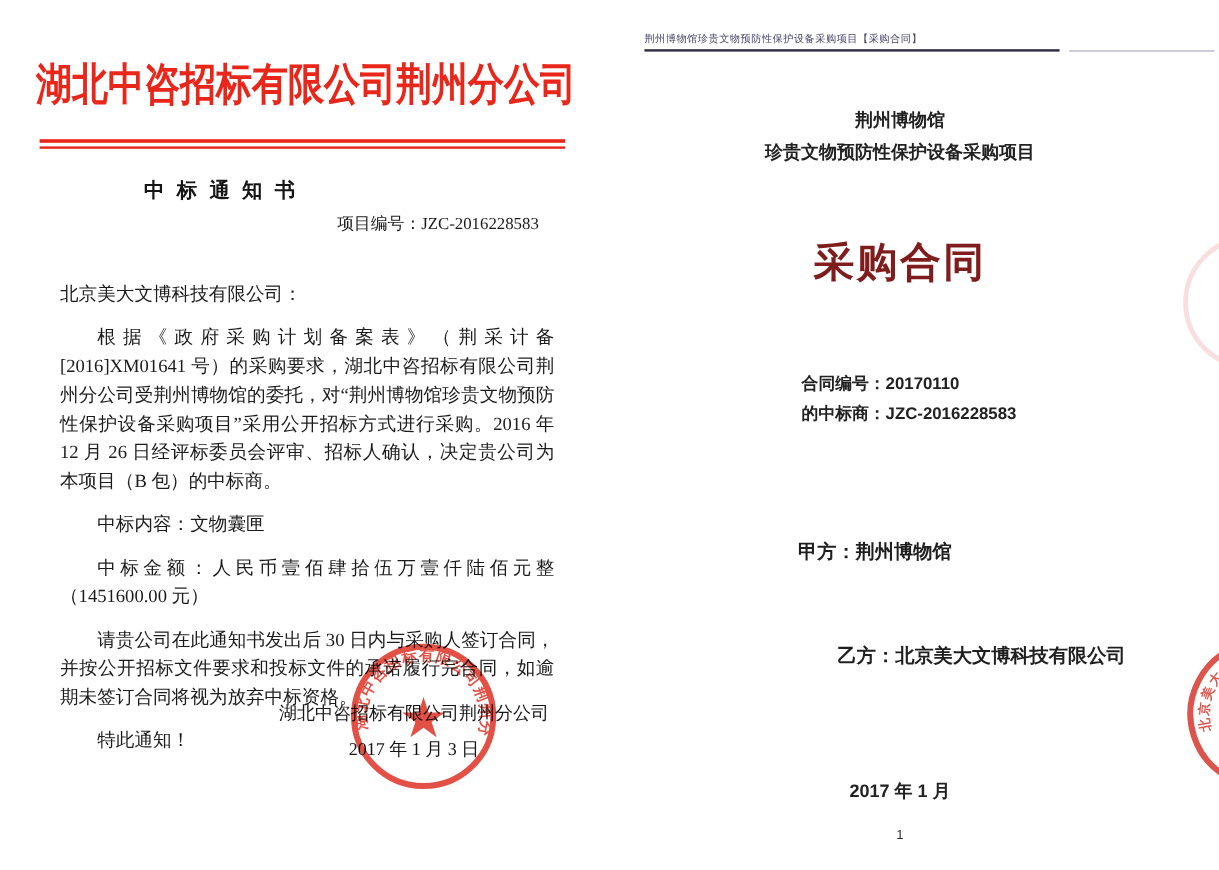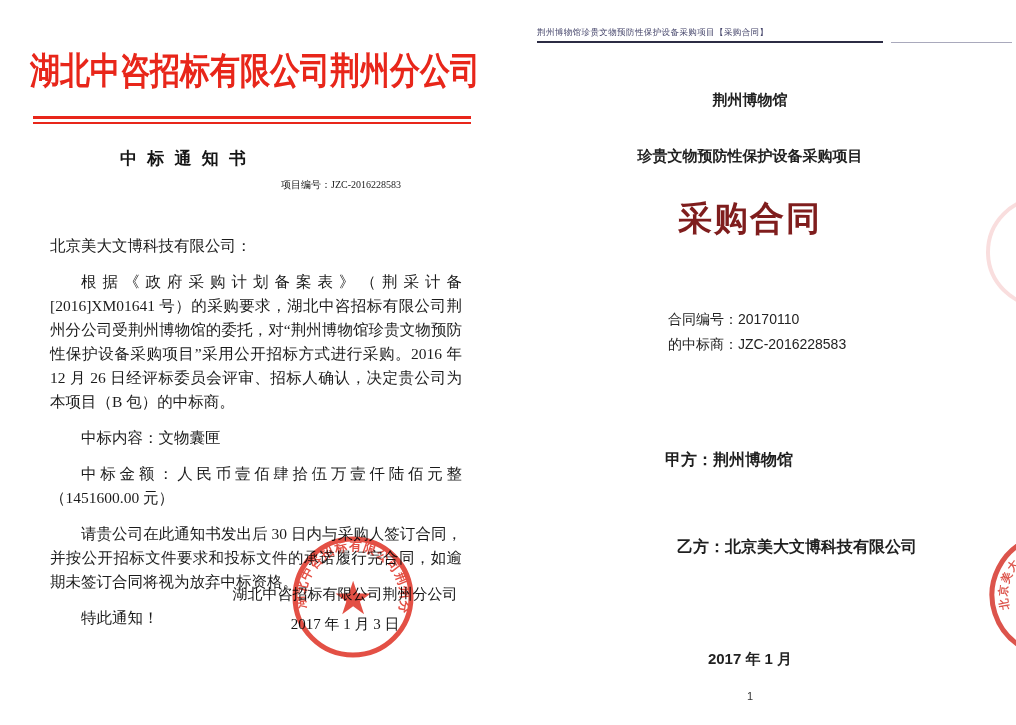--- a/index.html
+++ b/index.html
@@ -17,50 +17,50 @@
     white-space:nowrap;letter-spacing:0px;
     transform:scaleY(1.22);transform-origin:top left;
     font-family:"Liberation Serif","DejaVu Serif",serif;
   }
   .red-rule-1{left:33px;top:116px;width:438px;height:3px;background:#e8261a;}
   .red-rule-2{left:33px;top:122px;width:438px;height:2px;background:#e8261a;}
   .notice-title{
     left:120px;top:147px;width:240px;text-align:left;
     font-size:17px;font-weight:bold;letter-spacing:3px;color:#151515;
   }
-  .project-no{left:281px;top:178px;font-size:10px;color:#1b1b1b;}
+  .project-no{left:281px;top:178px;font-size:14px;color:#1b1b1b;}
   .notice-body{
     left:38px;top:222px;width:436px;
     font-size:15.5px;line-height:24px;text-align:justify;color:#1b1b1b;
   }
   .notice-body p{margin:12px;text-indent:2em;}
   .notice-body p.no-indent{text-indent:0;}
   .sig-company{left:225px;top:585px;width:240px;text-align:center;font-size:15px;color:#161616;}
   .sig-date{left:250px;top:615px;width:190px;text-align:center;font-size:15px;color:#161616;}
   .seal{mix-blend-mode:multiply;}
   
   .sans{font-family:"Liberation Sans","DejaVu Sans",sans-serif;}
   .running-header{
     left:537px;top:27px;width:330px;font-size:8.5px;color:#44446a;
     letter-spacing:.4px;white-space:nowrap;filter:blur(.3px);
   }
   .header-rule-a{left:537px;top:41px;width:346px;height:2px;background:#2c2c44;}
   .header-rule-b{left:891px;top:42px;width:121px;height:1px;background:#a9a9bc;}
   .contract-org{left:610px;top:91px;width:280px;text-align:center;font-size:15px;font-weight:bold;color:#222;}
-  .contract-project{left:600px;top:118px;width:300px;text-align:center;font-size:15px;font-weight:bold;color:#222;margin-top:29px;}
+  .contract-project{left:600px;top:118px;width:300px;text-align:center;font-size:15px;font-weight:bold;color:#222;}
   .contract-title{
     left:620px;top:196px;width:260px;text-align:center;
     font-size:34px;font-weight:bold;letter-spacing:2px;color:#7f1d1d;
   }
-  .no-line{font-size:14px;font-weight:normal;color:#222;white-space:nowrap;}
+  .no-line{font-size:14px;font-weight:bold;color:#222;white-space:nowrap;}
   .contract-no{left:668px;top:311px;}
   .tender-no{left:668px;top:336px;}
   .party-line{font-size:16px;font-weight:bold;color:#1f1f1f;white-space:nowrap;}
   .party-a{left:665px;top:450px;}
-  .party-b{left:677px;top:537px;}
+  .party-b{left:698px;top:537px;}
   .contract-date{left:690px;top:650px;width:120px;text-align:center;font-size:15px;font-weight:bold;color:#222;}
   .page-number{left:740px;top:690px;width:20px;text-align:center;font-size:11px;color:#333;}
 </style>
 </head>
 <body>
 
 <div id="canvas">
 
   <div class="abs letterhead">湖北中咨招标有限公司荆州分公司</div>
   <div class="abs red-rule-1"></div>

